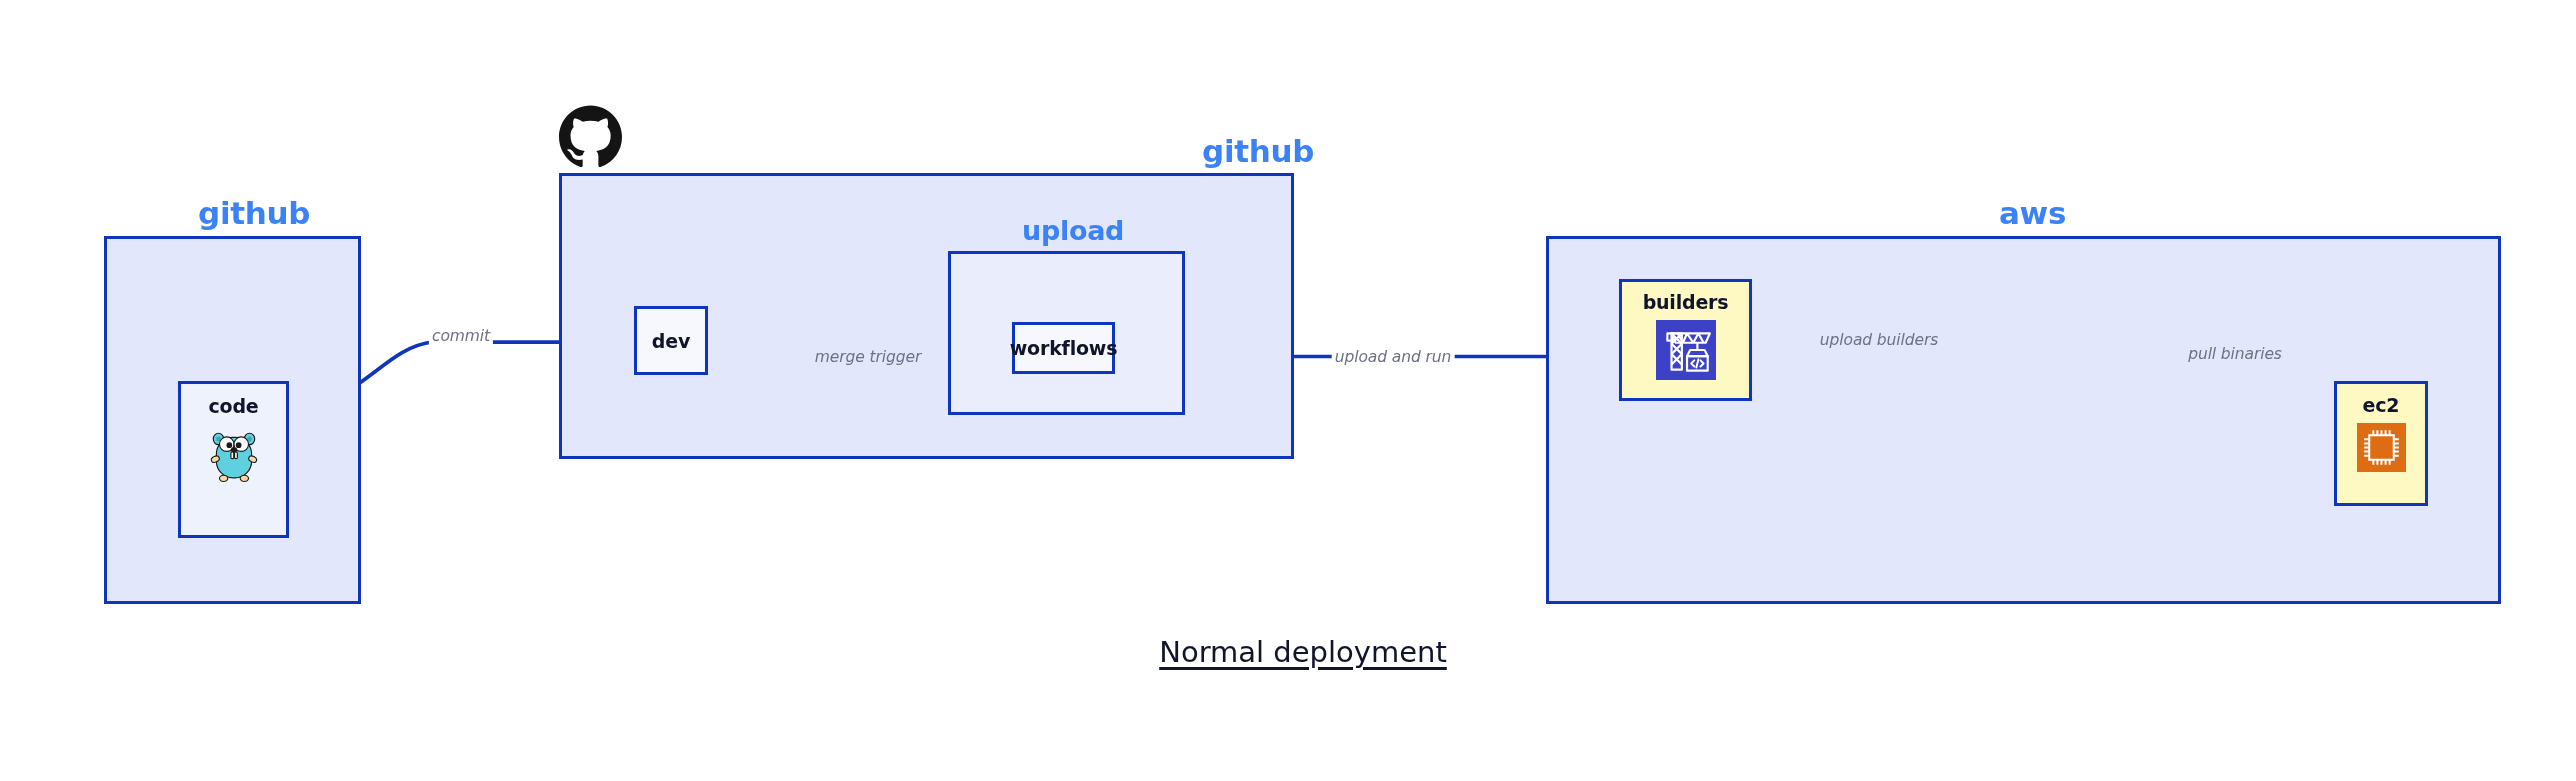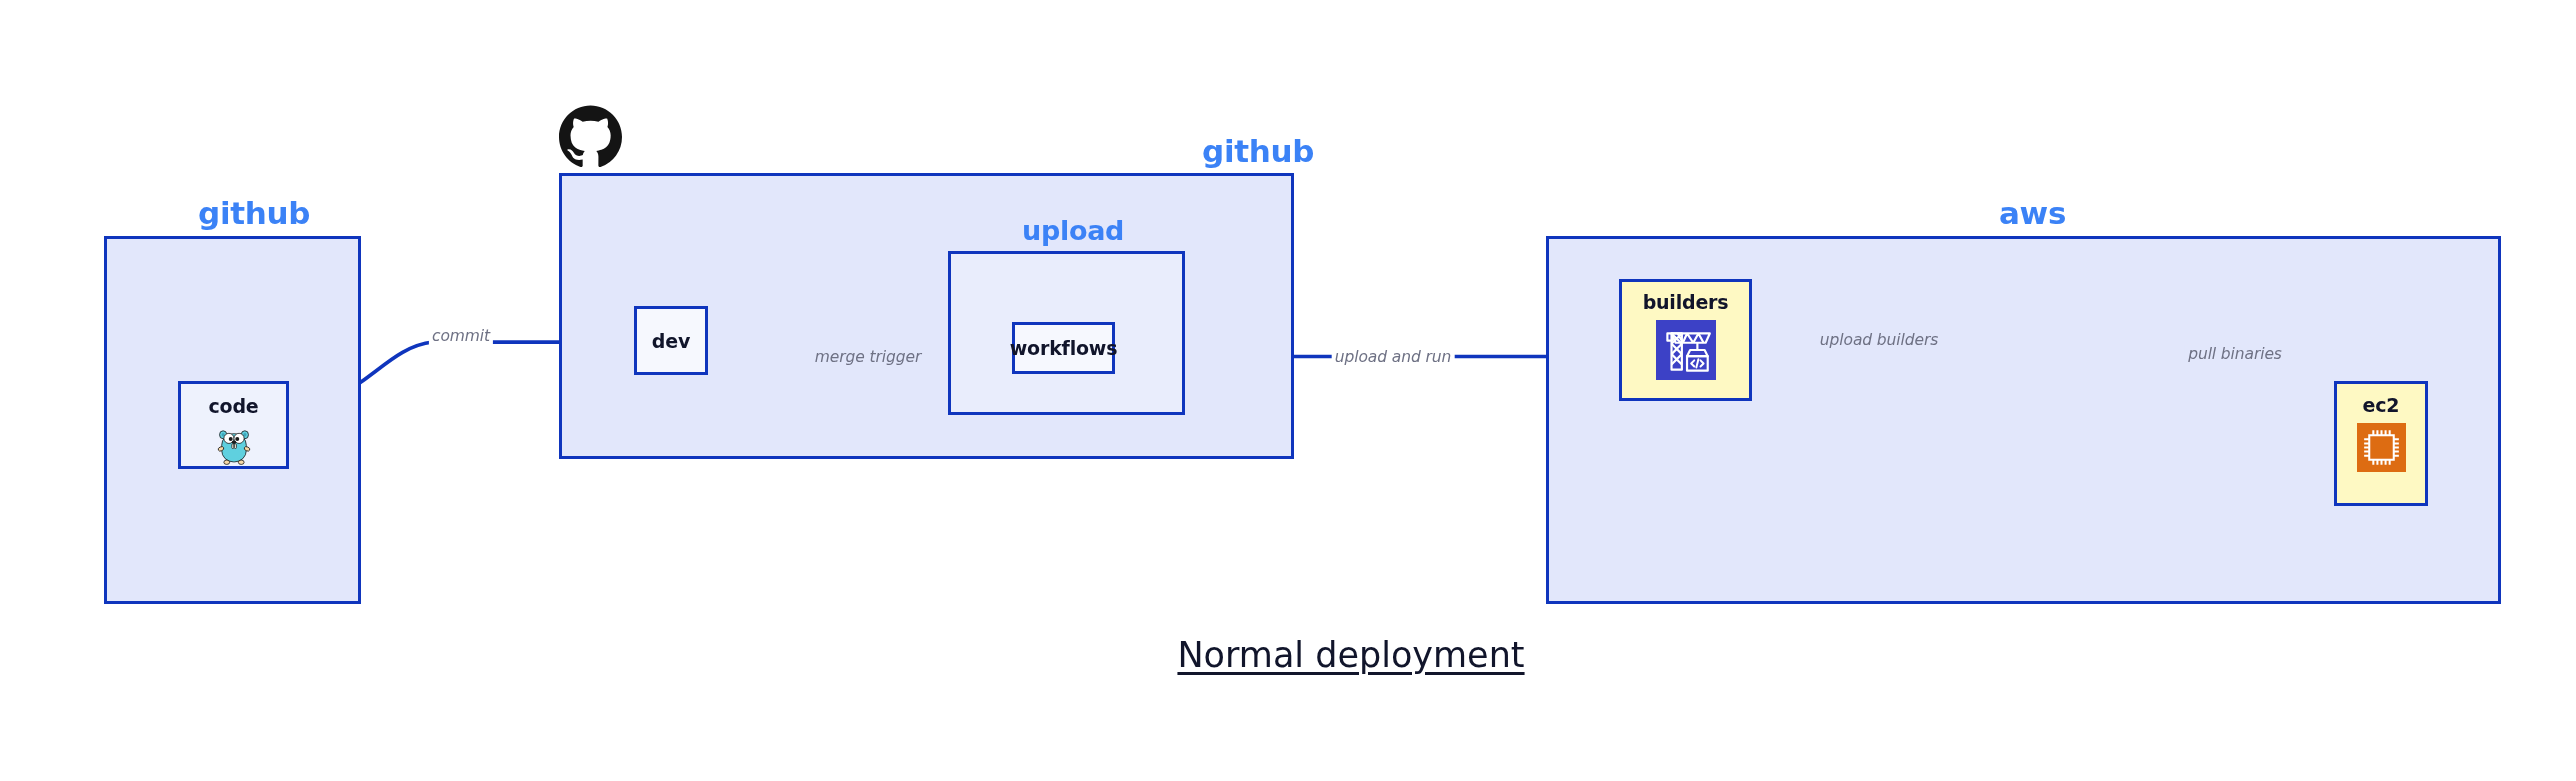--- a/index.html
+++ b/index.html
@@ -85,29 +85,28 @@
     left: 0; top: 0;
     width: 2604px;
     height: 781px;
     pointer-events: none;
   }
 
   
   .diagram-title {
     position: absolute;
     color: #11152b;
-    font-size: 35px;
+    font-size: 29px;
     font-weight: 400;
     text-decoration: underline;
     text-underline-offset: 4.6px;
     text-decoration-thickness: 2.6px;
     white-space: nowrap;
     transform: translateX(-50%);
     font-family: "DejaVu Sans", sans-serif;
-    margin-left: 48px;
   }
 
   .gh-logo { position: absolute; }
 </style>
 </head>
 <body>
 
 <div id="stage">
 
   <svg id="edges" viewBox="0 0 5054 1516" width="2604" height="781">
@@ -136,21 +135,21 @@
 
     <g>
       <path d="M 4070 660 C 4180 660, 4230 684, 4278 700" fill="none" stroke="#0f35bd" stroke-width="7"></path>
       <path d="M 4400 712 C 4470 735, 4500 770, 4527 798" fill="none" stroke="#0f35bd" stroke-width="7" marker-end="url(#arrowhead)"></path>
     </g>
   </svg>
 
   <div class="zone-label" style="left:198px; top:195px;">github</div>
   <div class="zone" style="left:104px; top:236px; width:257px; height:368px;"></div>
 
-  <div class="node" style="left:178px; top:381px; width:111px; height:88px; background:#eef2fd; justify-content:flex-start; padding-top:11.3px;">
+  <div class="node" style="left:178px; top:381px; width:111px; height:157px; background:#eef2fd; justify-content:flex-start; padding-top:11.3px;">
     <div class="node-title">code</div>
 
     <svg class="icon-tile" width="56" height="58" viewBox="0 0 108 112" style="margin-top:8.2px;">
       <g stroke="#1b1b1b" stroke-width="2.2">
 
         <ellipse cx="24" cy="27" rx="10" ry="11" fill="#5fd0df"></ellipse>
         <ellipse cx="84" cy="27" rx="10" ry="11" fill="#5fd0df"></ellipse>
         <ellipse cx="24" cy="27" rx="4.5" ry="5" fill="#3ea7bb" stroke="none"></ellipse>
         <ellipse cx="84" cy="27" rx="4.5" ry="5" fill="#3ea7bb" stroke="none"></ellipse>
 

